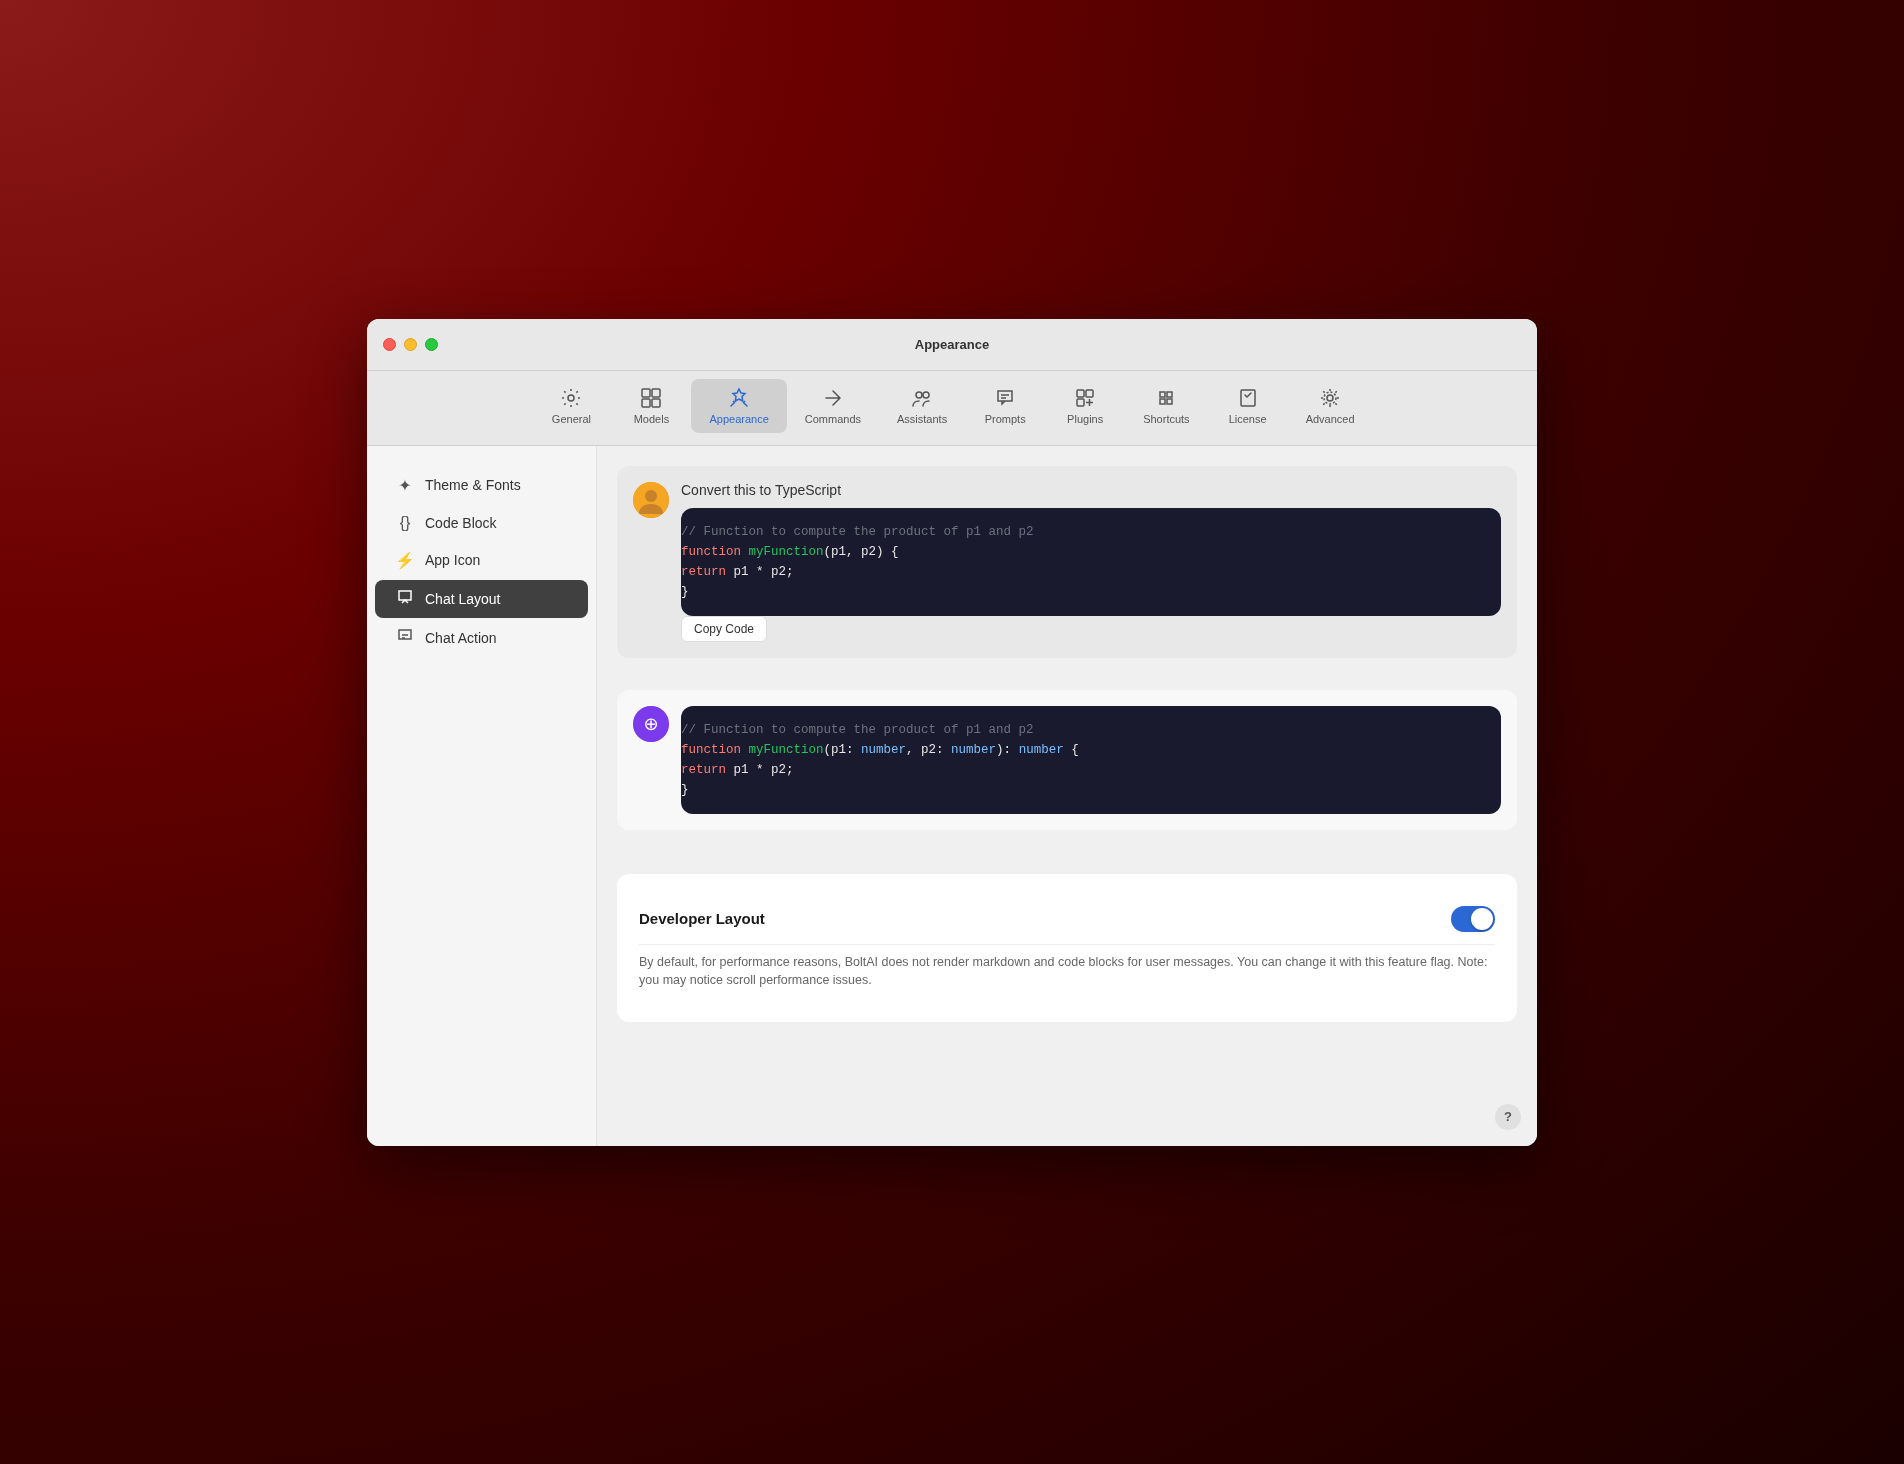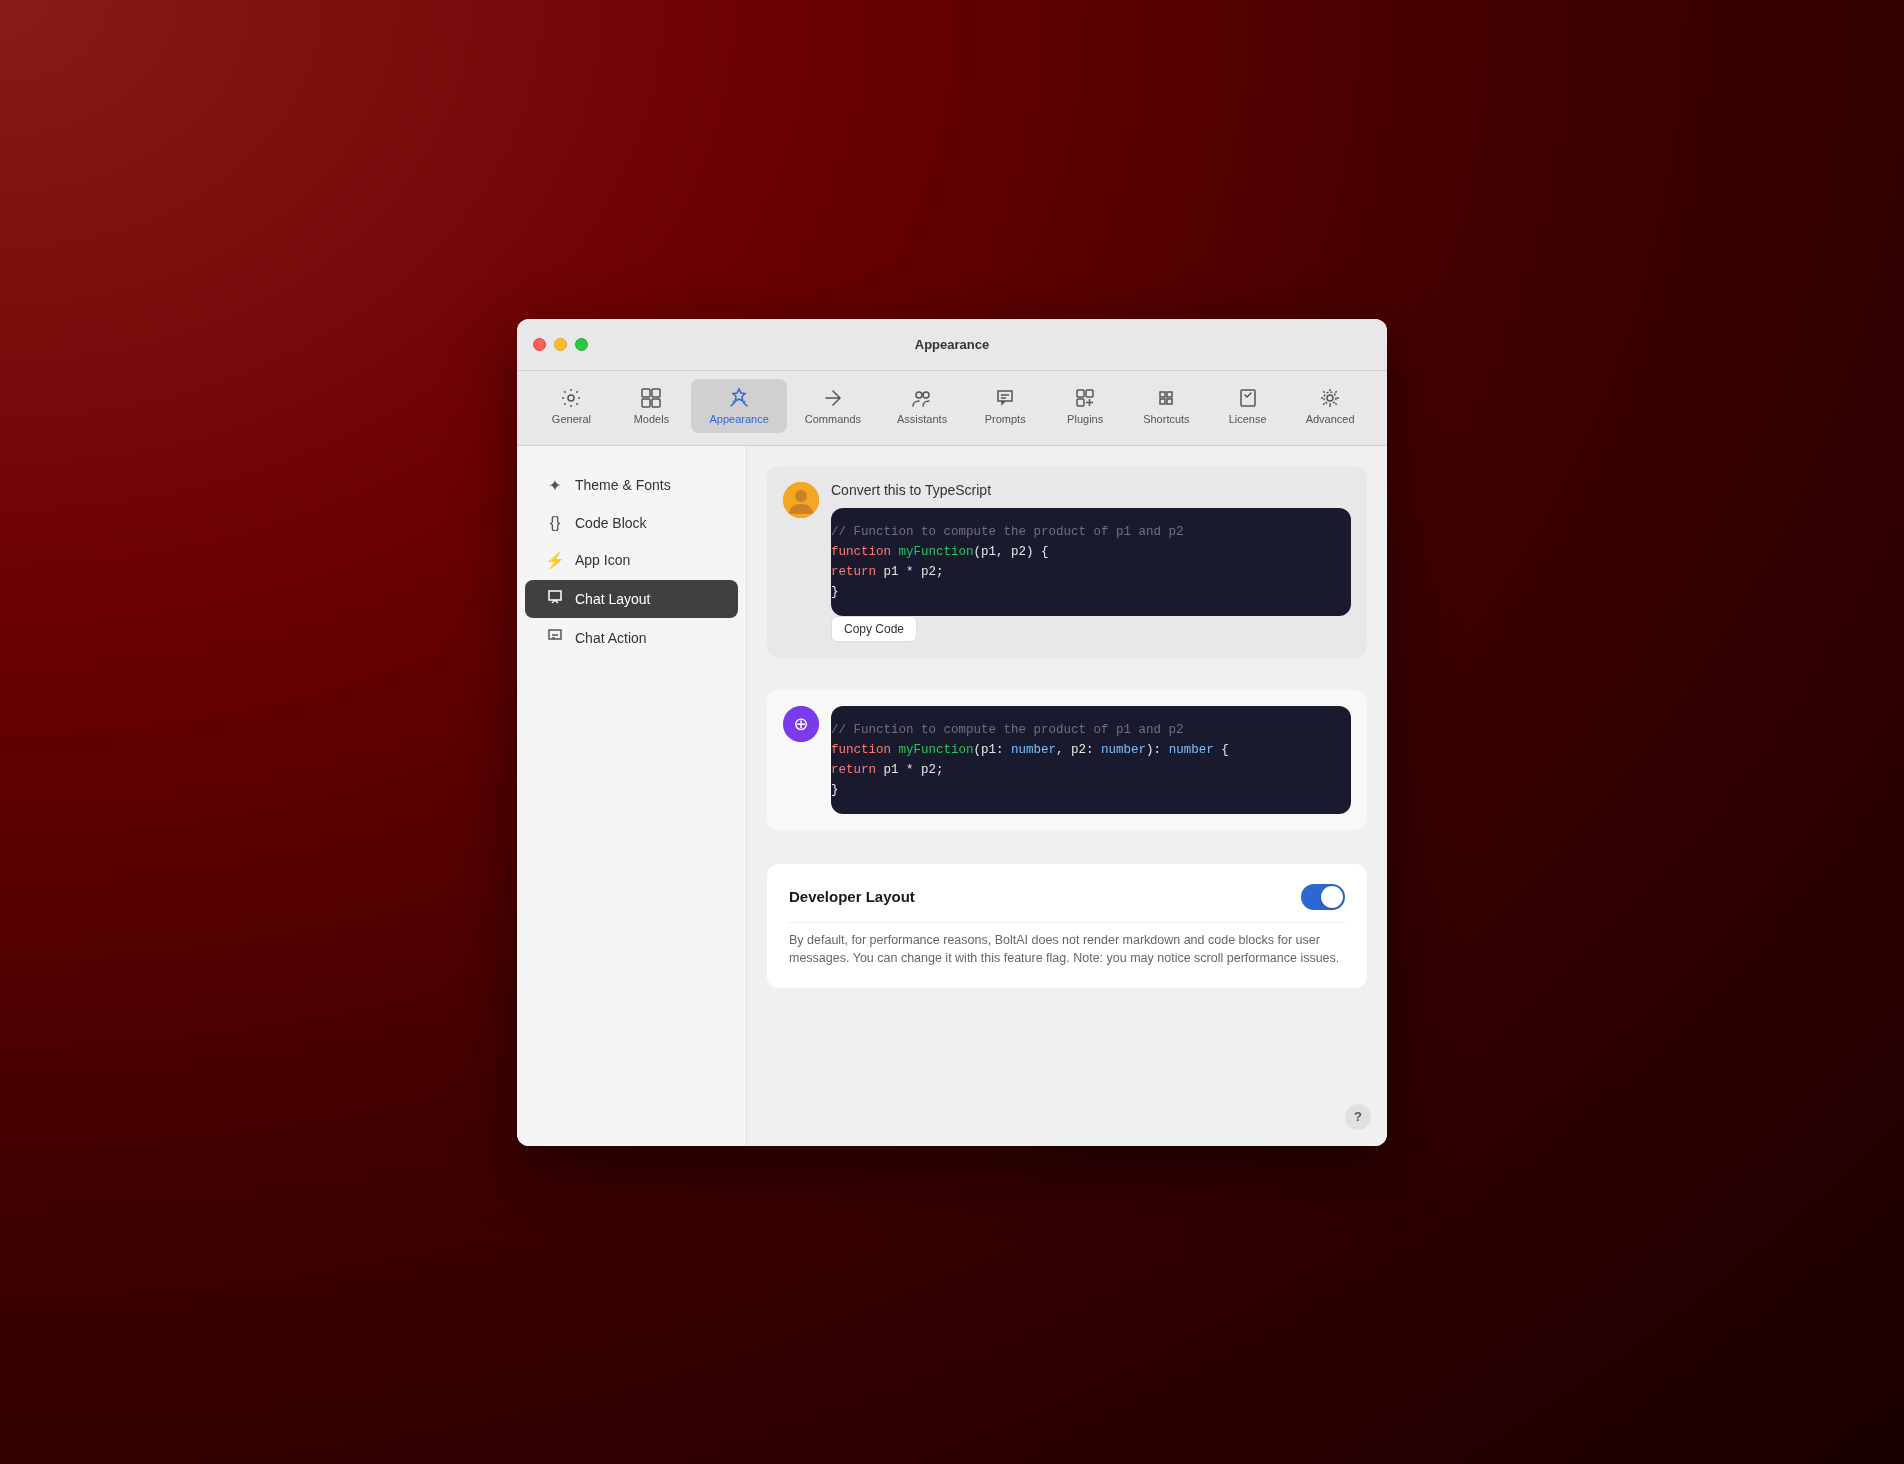--- a/index.html
+++ b/index.html
@@ -6,21 +6,21 @@
     body {
       width: 1904px;
       height: 1464px;
       background: radial-gradient(ellipse at top left, #8b1a1a 0%, #6b0000 30%, #3d0000 60%, #1a0000 100%);
       display: flex;
       align-items: center;
       justify-content: center;
       font-family: -apple-system, BlinkMacSystemFont, 'SF Pro Text', 'Helvetica Neue', sans-serif;
     }
     .window {
-      width: 870px;
+      width: 1170px;
       background: #f0f0f0;
       border-radius: 12px;
       box-shadow: 0 20px 60px rgba(0,0,0,0.5);
       overflow: hidden;
       position: relative;
     }
     .titlebar {
       background: #e8e8e8;
       height: 52px;
       display: flex;
@@ -200,22 +200,22 @@
       border-radius: 6px;
       padding: 5px 12px;
       font-size: 12px;
       cursor: pointer;
       color: #333;
       font-weight: 500;
     }
     .developer-layout-card {
       background: white;
       border-radius: 12px;
-      padding: 20px 22px;
-      margin-top: 2px;
+      padding: 32px 22px;
+      margin-top: 12px;
     }
     .developer-layout-header {
       display: flex;
       align-items: center;
       justify-content: space-between;
       margin-bottom: 8px;
       padding-bottom: 12px;
       border-bottom: 1px solid #eee;
     }
     .developer-layout-title {

